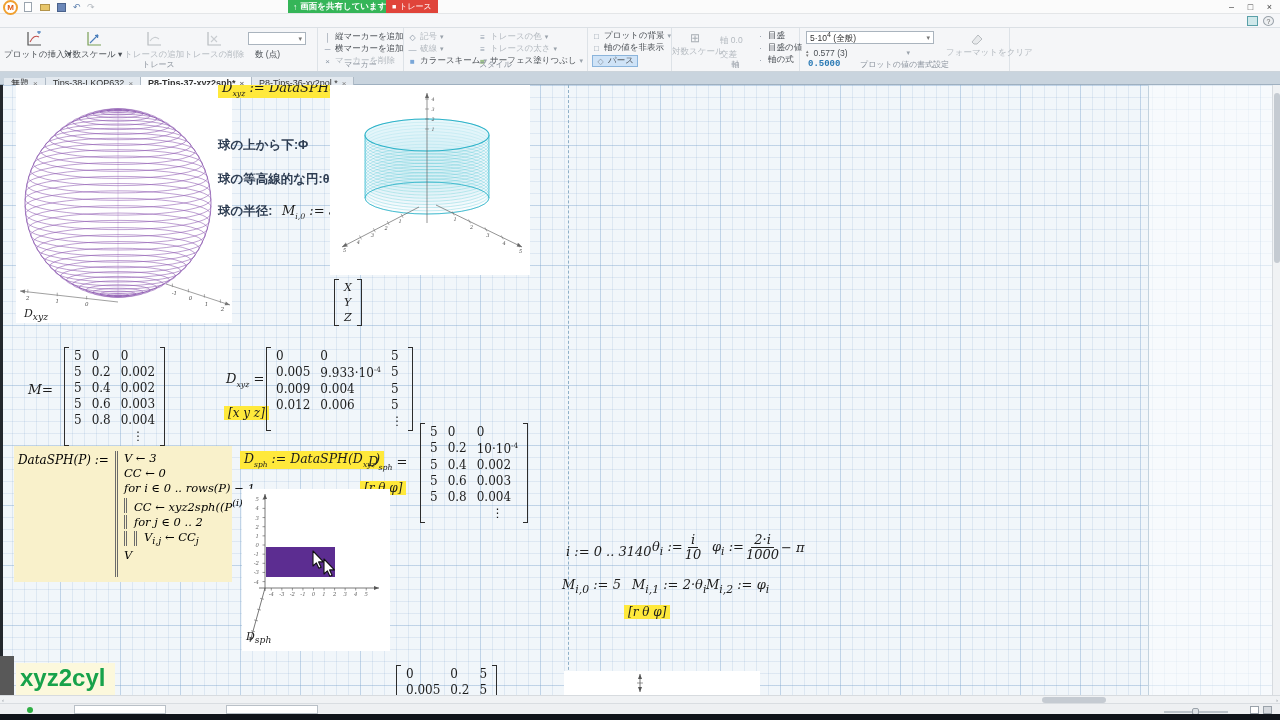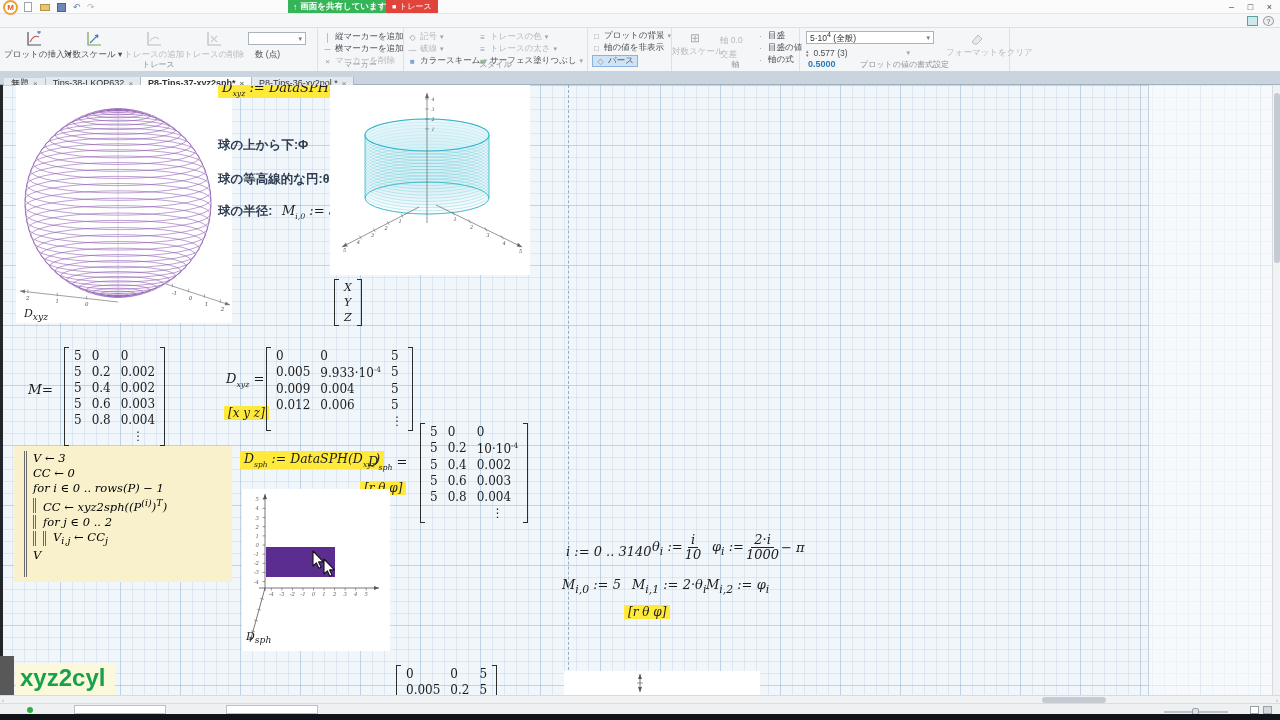--- a/index.html
+++ b/index.html
@@ -39,21 +39,21 @@
   .bigbtn .lbl { display:block; margin-top:1px; white-space:nowrap; }
   .bigbtn.disabled { color:#b4bac0; }
   .ritem { position:absolute; display:flex; align-items:center; gap:3px; font-size:8.5px; color:#4a4f55; white-space:nowrap; height:10px; }
   .ritem.disabled { color:#b4bac0; }
   .ritem .ric { font-size:8px; color:#8b97a5; width:9px; text-align:center; }
   .ritem .dd { font-size:7px; color:#9aa2ab; }
   .ritem.hilite { background:#cfe3f7; border:1px solid #8ab4dc; padding:0 3px; height:12px; }
   .combo { position:absolute; background:#fff; border:1px solid #aab4be; font-size:8.5px; color:#333; display:flex; align-items:center; justify-content:space-between; padding:0 3px; }
   .combo .dd { font-size:7px; color:#777; }
   .spinner { display:flex; flex-direction:column; font-size:5px; color:#777; line-height:4px; margin-right:2px; }
-  #vf-preview { position:absolute; font-size:9px; font-weight:bold; color:#2a7ab5; }
+  #vf-preview { position:absolute; font-size:9px; font-weight:bold; color:#2a7ab5;font-family:Liberation Mono, monospace; }
 
   
   #doctabs { position:absolute; left:0; top:72px; width:1280px; height:13px; background:#c9d4de; border-bottom:1px solid #9fb0c0; }
   .dtab { display:inline-flex; align-items:center; gap:4px; height:12px; margin-top:1px; padding:0 7px; font-size:9px; color:#333; background:#e3e9ef; border-right:1px solid #adb9c5; }
   .dtab.active { background:#fafcfe; font-weight:bold; }
   .dtab .x { font-size:8px; color:#777; }
 
   
   #ws { position:absolute; left:0; top:85px; width:1272px; height:610px; overflow:hidden;
     background-color:#f1f6fa;
@@ -526,20 +526,21 @@
           <span class="mcell">5</span>
           <span class="mcell">0.012</span>
           <span class="mcell">0.006</span>
           <span class="mcell">5</span>
           <span class="mcell mdots" style="grid-column: 3;">⋮</span>
         </div>
         <div class="mbrak r"></div>
       </div>
 
     <div id="program">
+      <div id="prog-head">DataSPH(P) :=</div>
       <div id="prog-lines">
           <div class="pline">
             <span>V ← 3</span>
           </div>
           <div class="pline">
             <span>CC ← 0</span>
           </div>
           <div class="pline">
             <span>for i ∈ 0 .. rows(P) − 1</span>
           </div>

